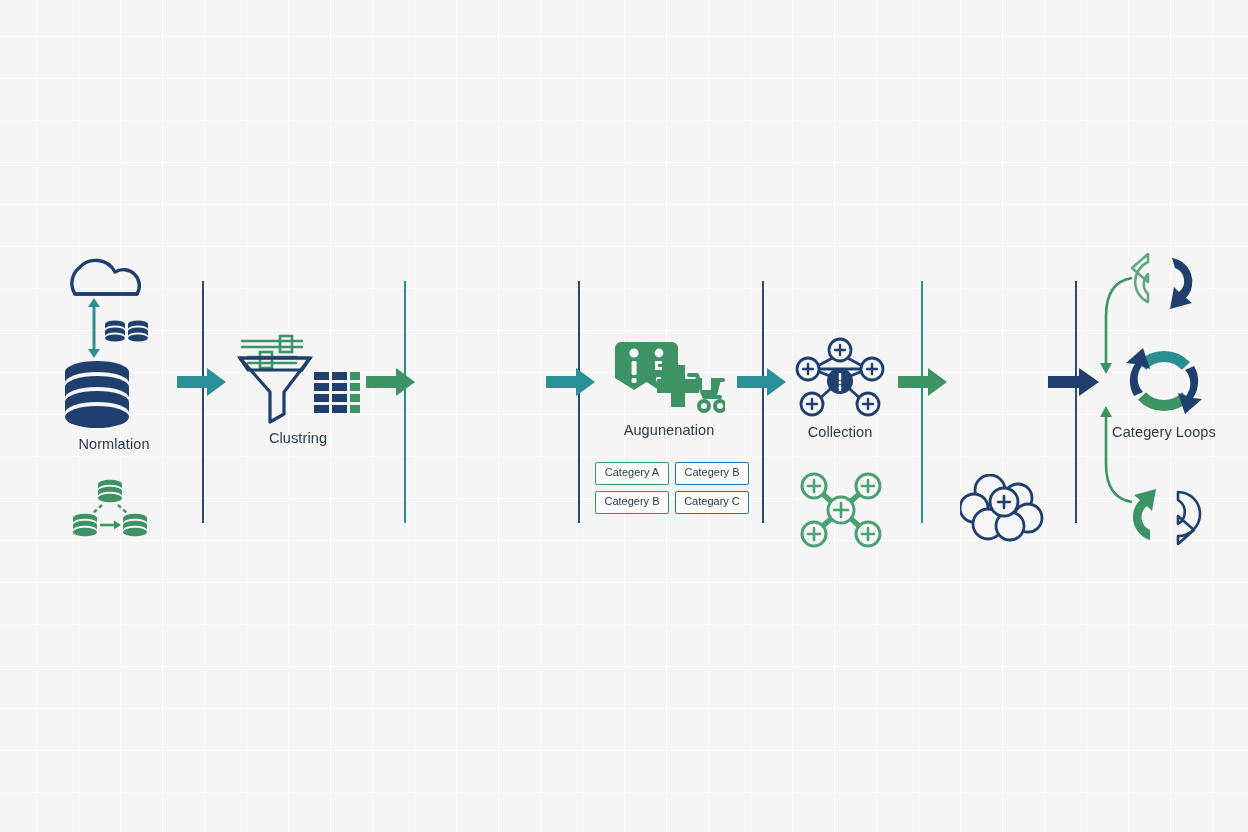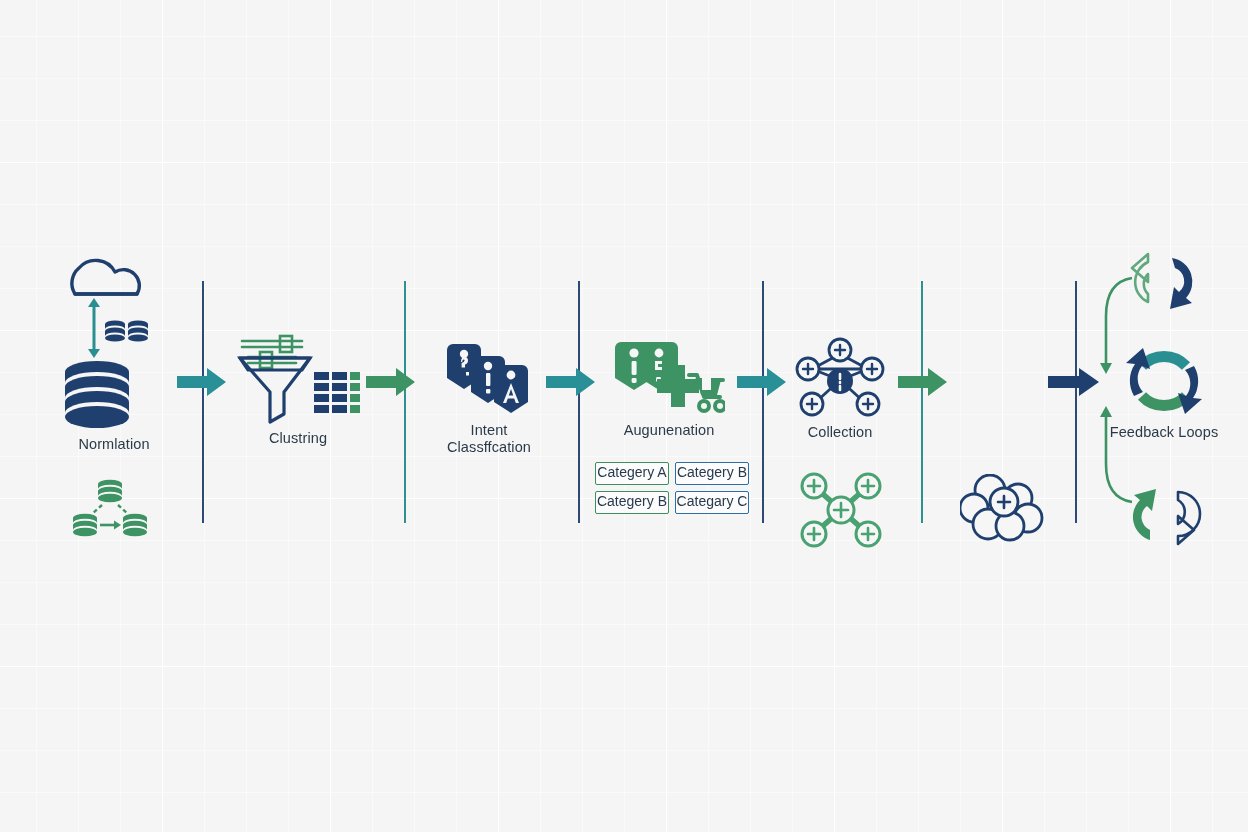--- a/index.html
+++ b/index.html
@@ -43,21 +43,21 @@
     display:grid;
     grid-template-columns:74px 74px;
     gap:6px 6px;
   }
   .chip{
     height:21px;
     line-height:19px;
     border:1.4px solid #3d8f5e;
     background:#fbfcfb;
     border-radius:2px;
-    font-size:14px;
+    font-size:11px;
     color:#273a4d;
     text-align:center;
   }
   .chip.blue{border-color:#2e6ea6;}
 </style>
 </head>
 <body>
 
 <div id="grid"></div>
 
@@ -192,43 +192,20 @@
         <rect x="114" y="62" width="10" height="8" fill="#3d9363"></rect>
         <rect x="78" y="73" width="15" height="8" fill="#1f3f6e"></rect>
         <rect x="96" y="73" width="15" height="8" fill="#1f3f6e"></rect>
         <rect x="114" y="73" width="10" height="8" fill="#3d9363"></rect>
       </g>
     </svg>
     <div class="node-label">Clustring</div>
   </div>
 
   
-  <div class="node" style="left:429px;top:340px;width:120px;">
-    <svg class="node-icon" width="100" height="76" viewBox="0 0 100 76">
-      <g fill="#1f3f6e">
-        <path d="M14 4 h22 a6 6 0 0 1 6 6 v28 l-17 11 l-17 -11 v-28 a6 6 0 0 1 6 -6 Z"></path>
-        <circle cx="25" cy="14" r="4.2" fill="#f5f6f5"></circle>
-        <path d="M22 22 q0 -5 3.5 -5 q3.5 0 3.5 3.5 q0 3 -3 4 v3 h-3.4 v-4.5 q3 -1 3 -2.6 q0 -1 -1.1 -1 q-1.3 0 -1.3 2.6 Z" fill="#f5f6f5"></path>
-        <path d="M27 32 h3 v3.5 h-3 Z" fill="#f5f6f5"></path>
-      </g>
-      <g fill="#1f3f6e">
-        <path d="M38 16 h22 a6 6 0 0 1 6 6 v30 l-17 11 l-17 -11 v-30 a6 6 0 0 1 6 -6 Z"></path>
-        <circle cx="49" cy="26" r="4.2" fill="#f5f6f5"></circle>
-        <rect x="47" y="33" width="4.4" height="13" rx="1" fill="#f5f6f5"></rect>
-        <rect x="47" y="49" width="4.4" height="4.4" rx="1" fill="#f5f6f5"></rect>
-      </g>
-      <g fill="#1f3f6e">
-        <path d="M61 25 h22 a6 6 0 0 1 6 6 v31 l-17 11 l-17 -11 v-31 a6 6 0 0 1 6 -6 Z"></path>
-        <circle cx="72" cy="35" r="4.4" fill="#f5f6f5"></circle>
-        <path d="M72 43 L64 63 h3.2 l1.6 -4.4 h6.4 l1.6 4.4 H80 Z M69.8 55.5 L72 49 l2.2 6.5 Z" fill="#f5f6f5"></path>
-      </g>
-    </svg>
-    <div class="node-label">Intent
-Classffcation</div>
-  </div>
 
   
   <div class="node" style="left:608px;top:336px;width:122px;">
     <svg class="node-icon" width="112" height="80" viewBox="0 0 112 80">
       <g fill="#3d9363">
         <path d="M8 6 h26 a6 6 0 0 1 6 6 v30 l-19 12 l-19 -12 v-30 a6 6 0 0 1 6 -6 Z"></path>
         <circle cx="21" cy="17" r="4.6" fill="#f5f6f5"></circle>
         <rect x="18.6" y="25" width="5" height="14" rx="1.4" fill="#f5f6f5"></rect>
         <rect x="18.6" y="42" width="5" height="5" rx="1.4" fill="#f5f6f5"></rect>
       </g>
@@ -330,21 +307,21 @@
     <svg class="node-icon" width="104" height="78" viewBox="0 0 104 78">
 
       <path d="M30 26 A30 30 0 0 1 74 26" fill="none" stroke="#2a8f93" stroke-width="11" stroke-linecap="butt"></path>
 
       <path d="M30 56 A30 30 0 0 0 74 56" fill="none" stroke="#3d9363" stroke-width="11" stroke-linecap="butt"></path>
 
       <path d="M22 56 A30 30 0 0 1 23 24 l-9 -1 l17 -15 l7 21 l-8 -3 A20 20 0 0 0 31 52 Z" fill="#1f3f6e"></path>
 
       <path d="M82 26 A30 30 0 0 1 81 58 l9 1 l-17 15 l-7 -21 l8 3 A20 20 0 0 0 73 30 Z" fill="#1f3f6e"></path>
     </svg>
-    <div class="node-label">Feedback Loops</div>
+    <div class="node-label">Categery Loops</div>
   </div>
 
   
   <svg class="sub-icon" style="left:1112px;top:250px;" width="110" height="62" viewBox="0 0 110 62">
     <path d="M36 52 A22 22 0 0 1 36 12 l0 -8 l-16 14 l16 14 l0 -8 A14 14 0 0 0 36 44 Z" fill="none" stroke="#62a87e" stroke-width="2.6" stroke-linejoin="round"></path>
     <path d="M60 8 A24 24 0 0 1 74 48 l6 5 l-22 6 l4 -22 l5 5 A14 14 0 0 0 63 18 Z" fill="#1f3f6e"></path>
   </svg>
   <path></path>
   <svg class="sub-icon" style="left:1112px;top:484px;" width="110" height="64" viewBox="0 0 110 64">
     <path d="M38 56 A24 24 0 0 1 28 16 l-6 -5 l22 -6 l-4 22 l-5 -5 A14 14 0 0 0 38 46 Z" fill="#3d9363"></path>

